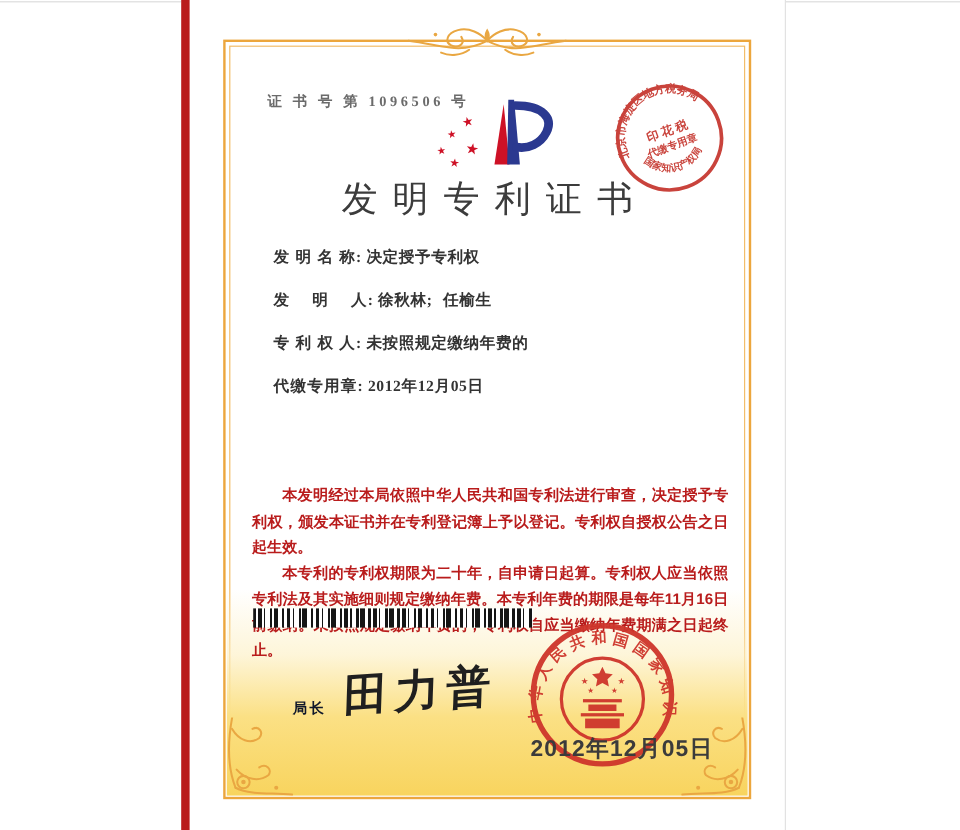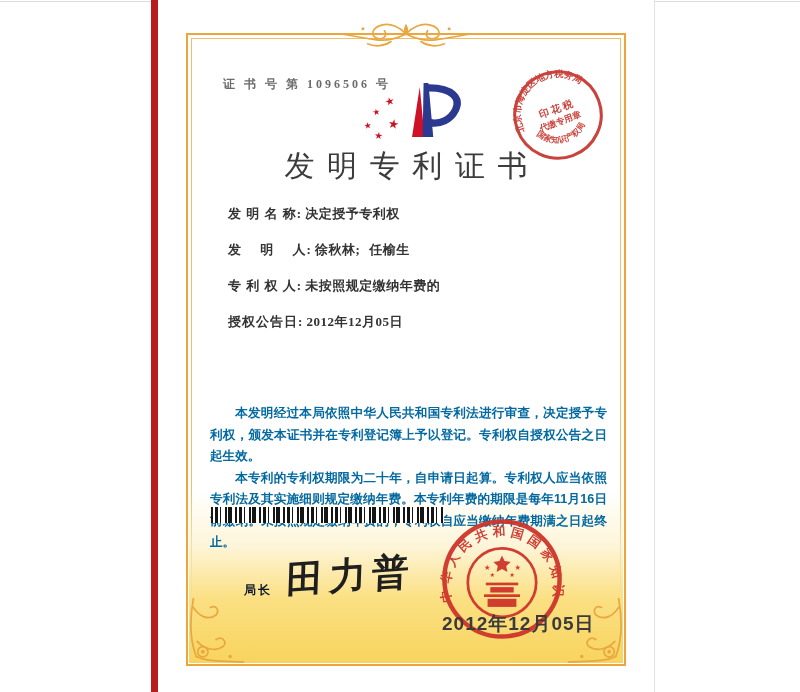--- a/index.html
+++ b/index.html
@@ -28,21 +28,21 @@
         font-size:30px;color:#3c3c3c;letter-spacing:.42em;text-indent:.42em;font-weight:500;}
   
   .fields{position:absolute;left:70px;top:205px;width:370px;}
   .field{height:13px;margin-bottom:23px;font-size:13px;color:#333;font-weight:700;
         white-space:nowrap;}
   .field-label{letter-spacing:1px;}
   .field-value{letter-spacing:.5px;word-spacing:5px;}
   
   .paras{position:absolute;left:52px;top:403px;width:397px;
         font-family:"Liberation Sans","DejaVu Sans",sans-serif;
-        font-size:12.6px;font-weight:700;color:#0369a1;line-height:21.5px;text-align:justify;}
+        font-size:12.6px;font-weight:700;color:#b91c1c;line-height:21.5px;text-align:justify;}
   .paras p{margin:0;text-indent:2em;}
   
   .barcode{position:absolute;left:53px;top:507px;width:233px;height:16px;
         background:repeating-linear-gradient(90deg,
           #151515 0 2px, #fff 2px 4px, #151515 4px 7px, #fff 7px 9px,
           #151515 9px 10px, #fff 10px 14px, #151515 14px 16px, #fff 16px 17px,
           #151515 17px 21px, #fff 21px 24px);}
   
   .director-label{position:absolute;left:86px;top:582px;font-size:12px;font-weight:700;
         color:#0f172a;letter-spacing:2px;}
@@ -152,21 +152,21 @@
       </div>
       <div class="field">
         <span class="field-label">发　 明　 人:</span>
         <span class="field-value">徐秋林; 任榆生</span>
       </div>
       <div class="field">
         <span class="field-label">专 利 权 人:</span>
         <span class="field-value">未按照规定缴纳年费的</span>
       </div>
       <div class="field">
-        <span class="field-label">授权公告日:</span>
+        <span class="field-label">代缴专用章:</span>
         <span class="field-value">2012年12月05日</span>
       </div>
     </div>
 
     <div class="paras">
       <p>本发明经过本局依照中华人民共和国专利法进行审查，决定授予专利权，颁发本证书并在专利登记簿上予以登记。专利权自授权公告之日起生效。</p>
       <p>本专利的专利权期限为二十年，自申请日起算。专利权人应当依照专利法及其实施细则规定缴纳年费。本专利年费的期限是每年11月16日前缴纳。未按照规定缴纳年费的，专利权自应当缴纳年费期满之日起终止。</p>
     </div>
 
     <div class="barcode"></div>

